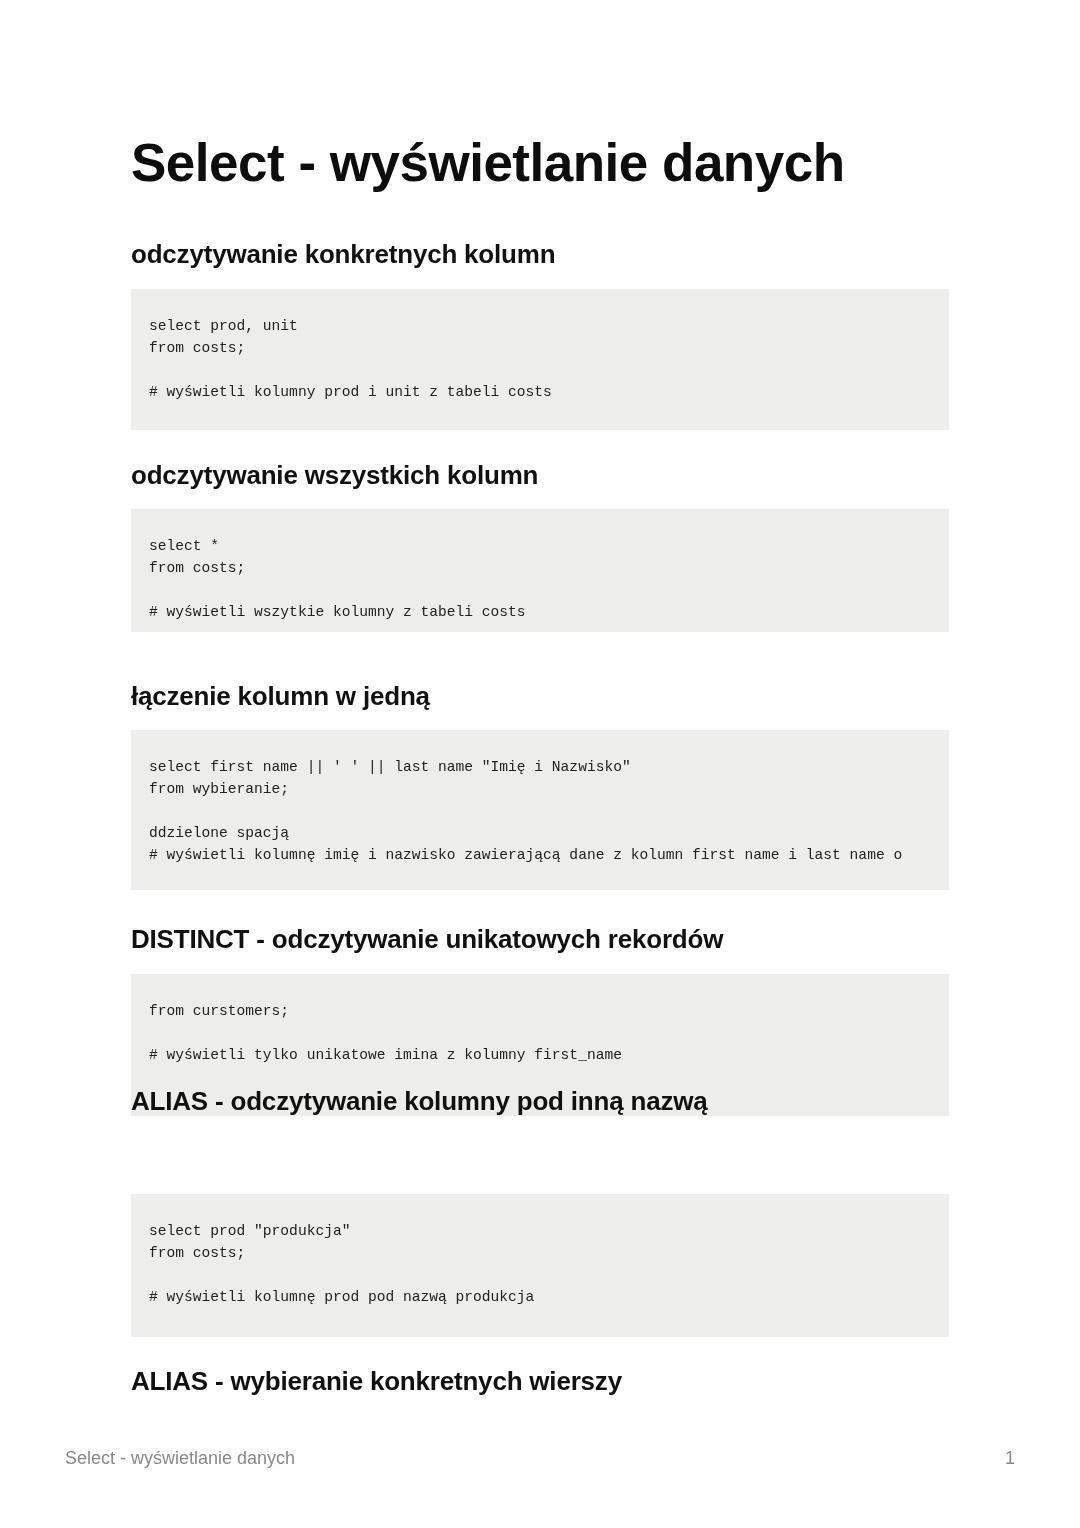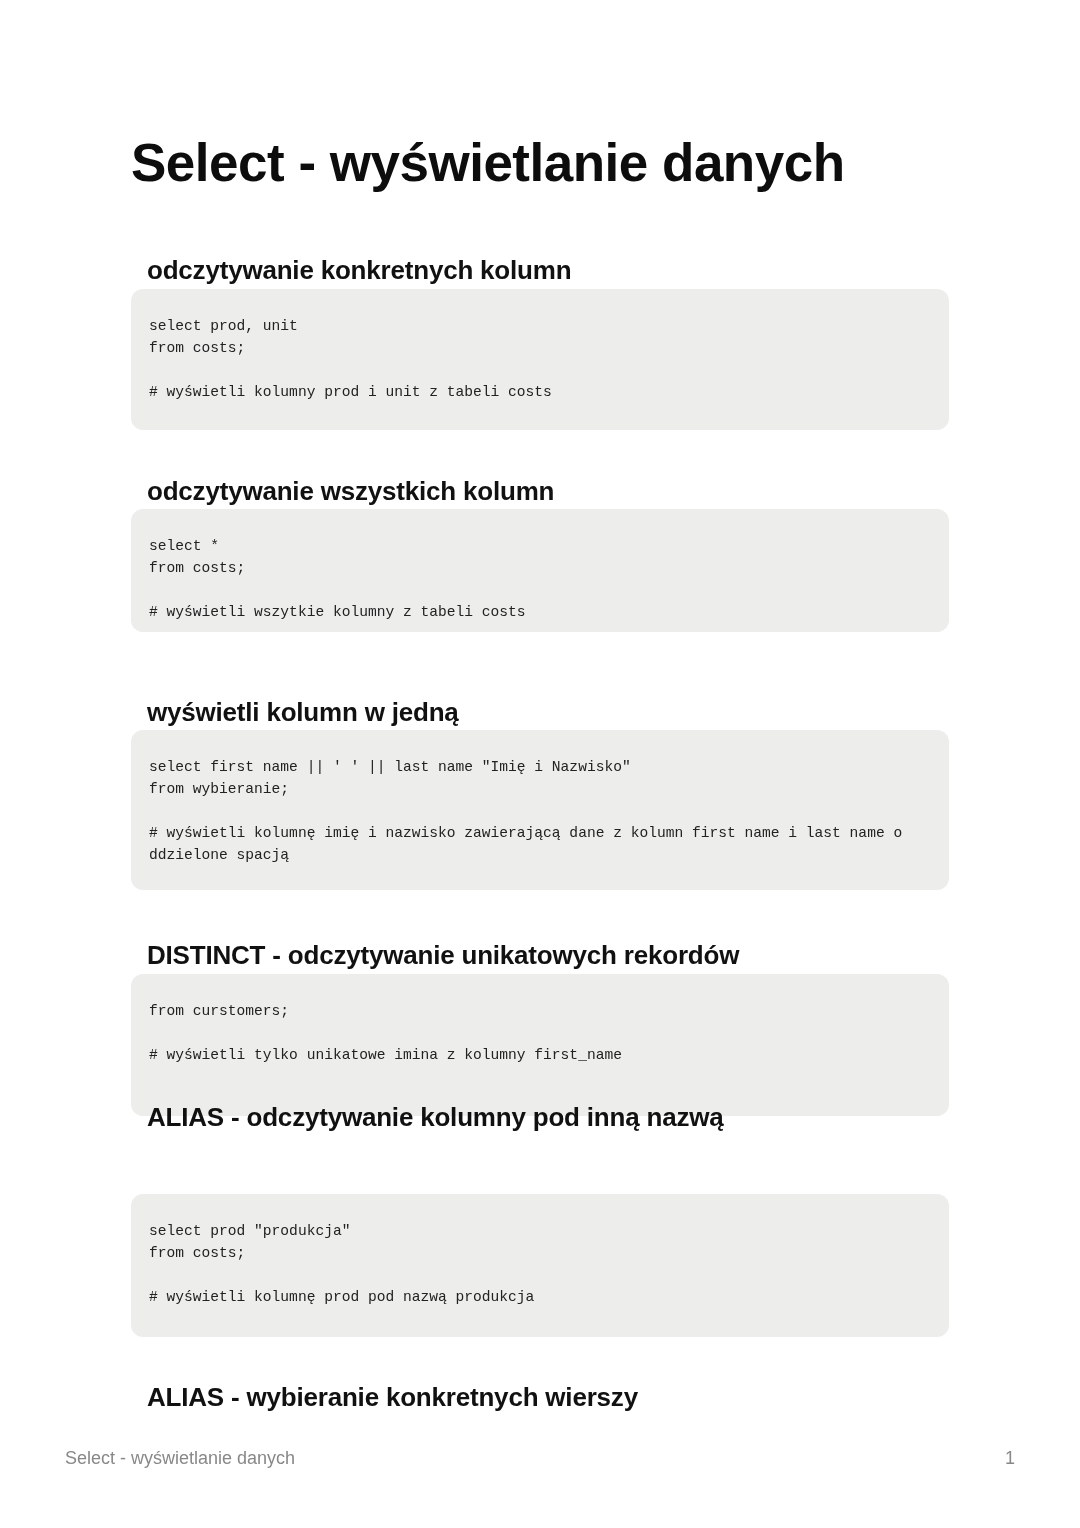--- a/index.html
+++ b/index.html
@@ -1,22 +1,22 @@
 <!DOCTYPE html>
 <html><head>
 <meta charset="utf-8">
 <style>
   html, body { margin: 0; padding: 0; background: #ffffff; }
   body { width: 1080px; height: 1528px; position: relative; overflow: hidden;
          font-family: "Liberation Sans", sans-serif; color: #111; }
   h1 { position: absolute; left: 131px; top: 132px; margin: 0; font-size: 53px;
        font-weight: bold; letter-spacing: -0.5px; color: #0d0d0d; line-height: 62px; white-space: nowrap; }
-  .sec-title { position: absolute; left: 131px; margin: 16px; font-size: 26px; font-weight: bold;
+  .sec-title { position: absolute; left: 131px; margin: 0; font-size: 26px; font-weight: bold;
                color: #111; line-height: 32px; white-space: nowrap; letter-spacing: -0.2px; }
-  .code { position: absolute; left: 131px; width: 818px; background: #ededeb; border-radius: 12px;
+  .code { position: absolute; left: 131px; width: 818px; background: #ededeb; border-radius: 0;
           box-sizing: border-box; padding: 26px 18px 0 18px;
           font-family: "Liberation Mono", monospace; font-size: 14.6px; line-height: 22px; color: #222; }
   .code .line { white-space: pre; display: block; min-height: 22px; }
   .footer-left { position: absolute; left: 65px; top: 1448px; font-size: 18px; color: #888; }
   .footer-right { position: absolute; right: 65px; top: 1448px; font-size: 18px; color: #888; }
 </style>
 </head>
 <body>
 
 <h1>Select - wyświetlanie danych</h1>
@@ -30,27 +30,27 @@
 </div>
 
 <h2 class="sec-title" style="top:459px">odczytywanie wszystkich kolumn</h2>
 <div class="code" style="top:509px;height:123px">
   <span class="line">select *</span>
   <span class="line">from costs;</span>
   <span class="line"></span>
   <span class="line"># wyświetli wszytkie kolumny z tabeli costs</span>
 </div>
 
-<h2 class="sec-title" style="top:680px">wyświetli kolumn w jedną</h2>
+<h2 class="sec-title" style="top:680px">łączenie kolumn w jedną</h2>
 <div class="code" style="top:730px;height:160px">
   <span class="line">select first name || ' ' || last name "Imię i Nazwisko"</span>
   <span class="line">from wybieranie;</span>
   <span class="line"></span>
+  <span class="line">ddzielone spacją</span>
   <span class="line"># wyświetli kolumnę imię i nazwisko zawierającą dane z kolumn first name i last name o</span>
-  <span class="line">ddzielone spacją</span>
 </div>
 
 <h2 class="sec-title" style="top:923px">DISTINCT -  odczytywanie unikatowych rekordów</h2>
 <div class="code" style="top:974px;height:142px">
   <span class="line">from curstomers;</span>
   <span class="line"></span>
   <span class="line"># wyświetli tylko unikatowe imina z kolumny first_name</span>
 </div>
 
 <h2 class="sec-title" style="top:1085px">ALIAS - odczytywanie kolumny pod inną nazwą</h2>

